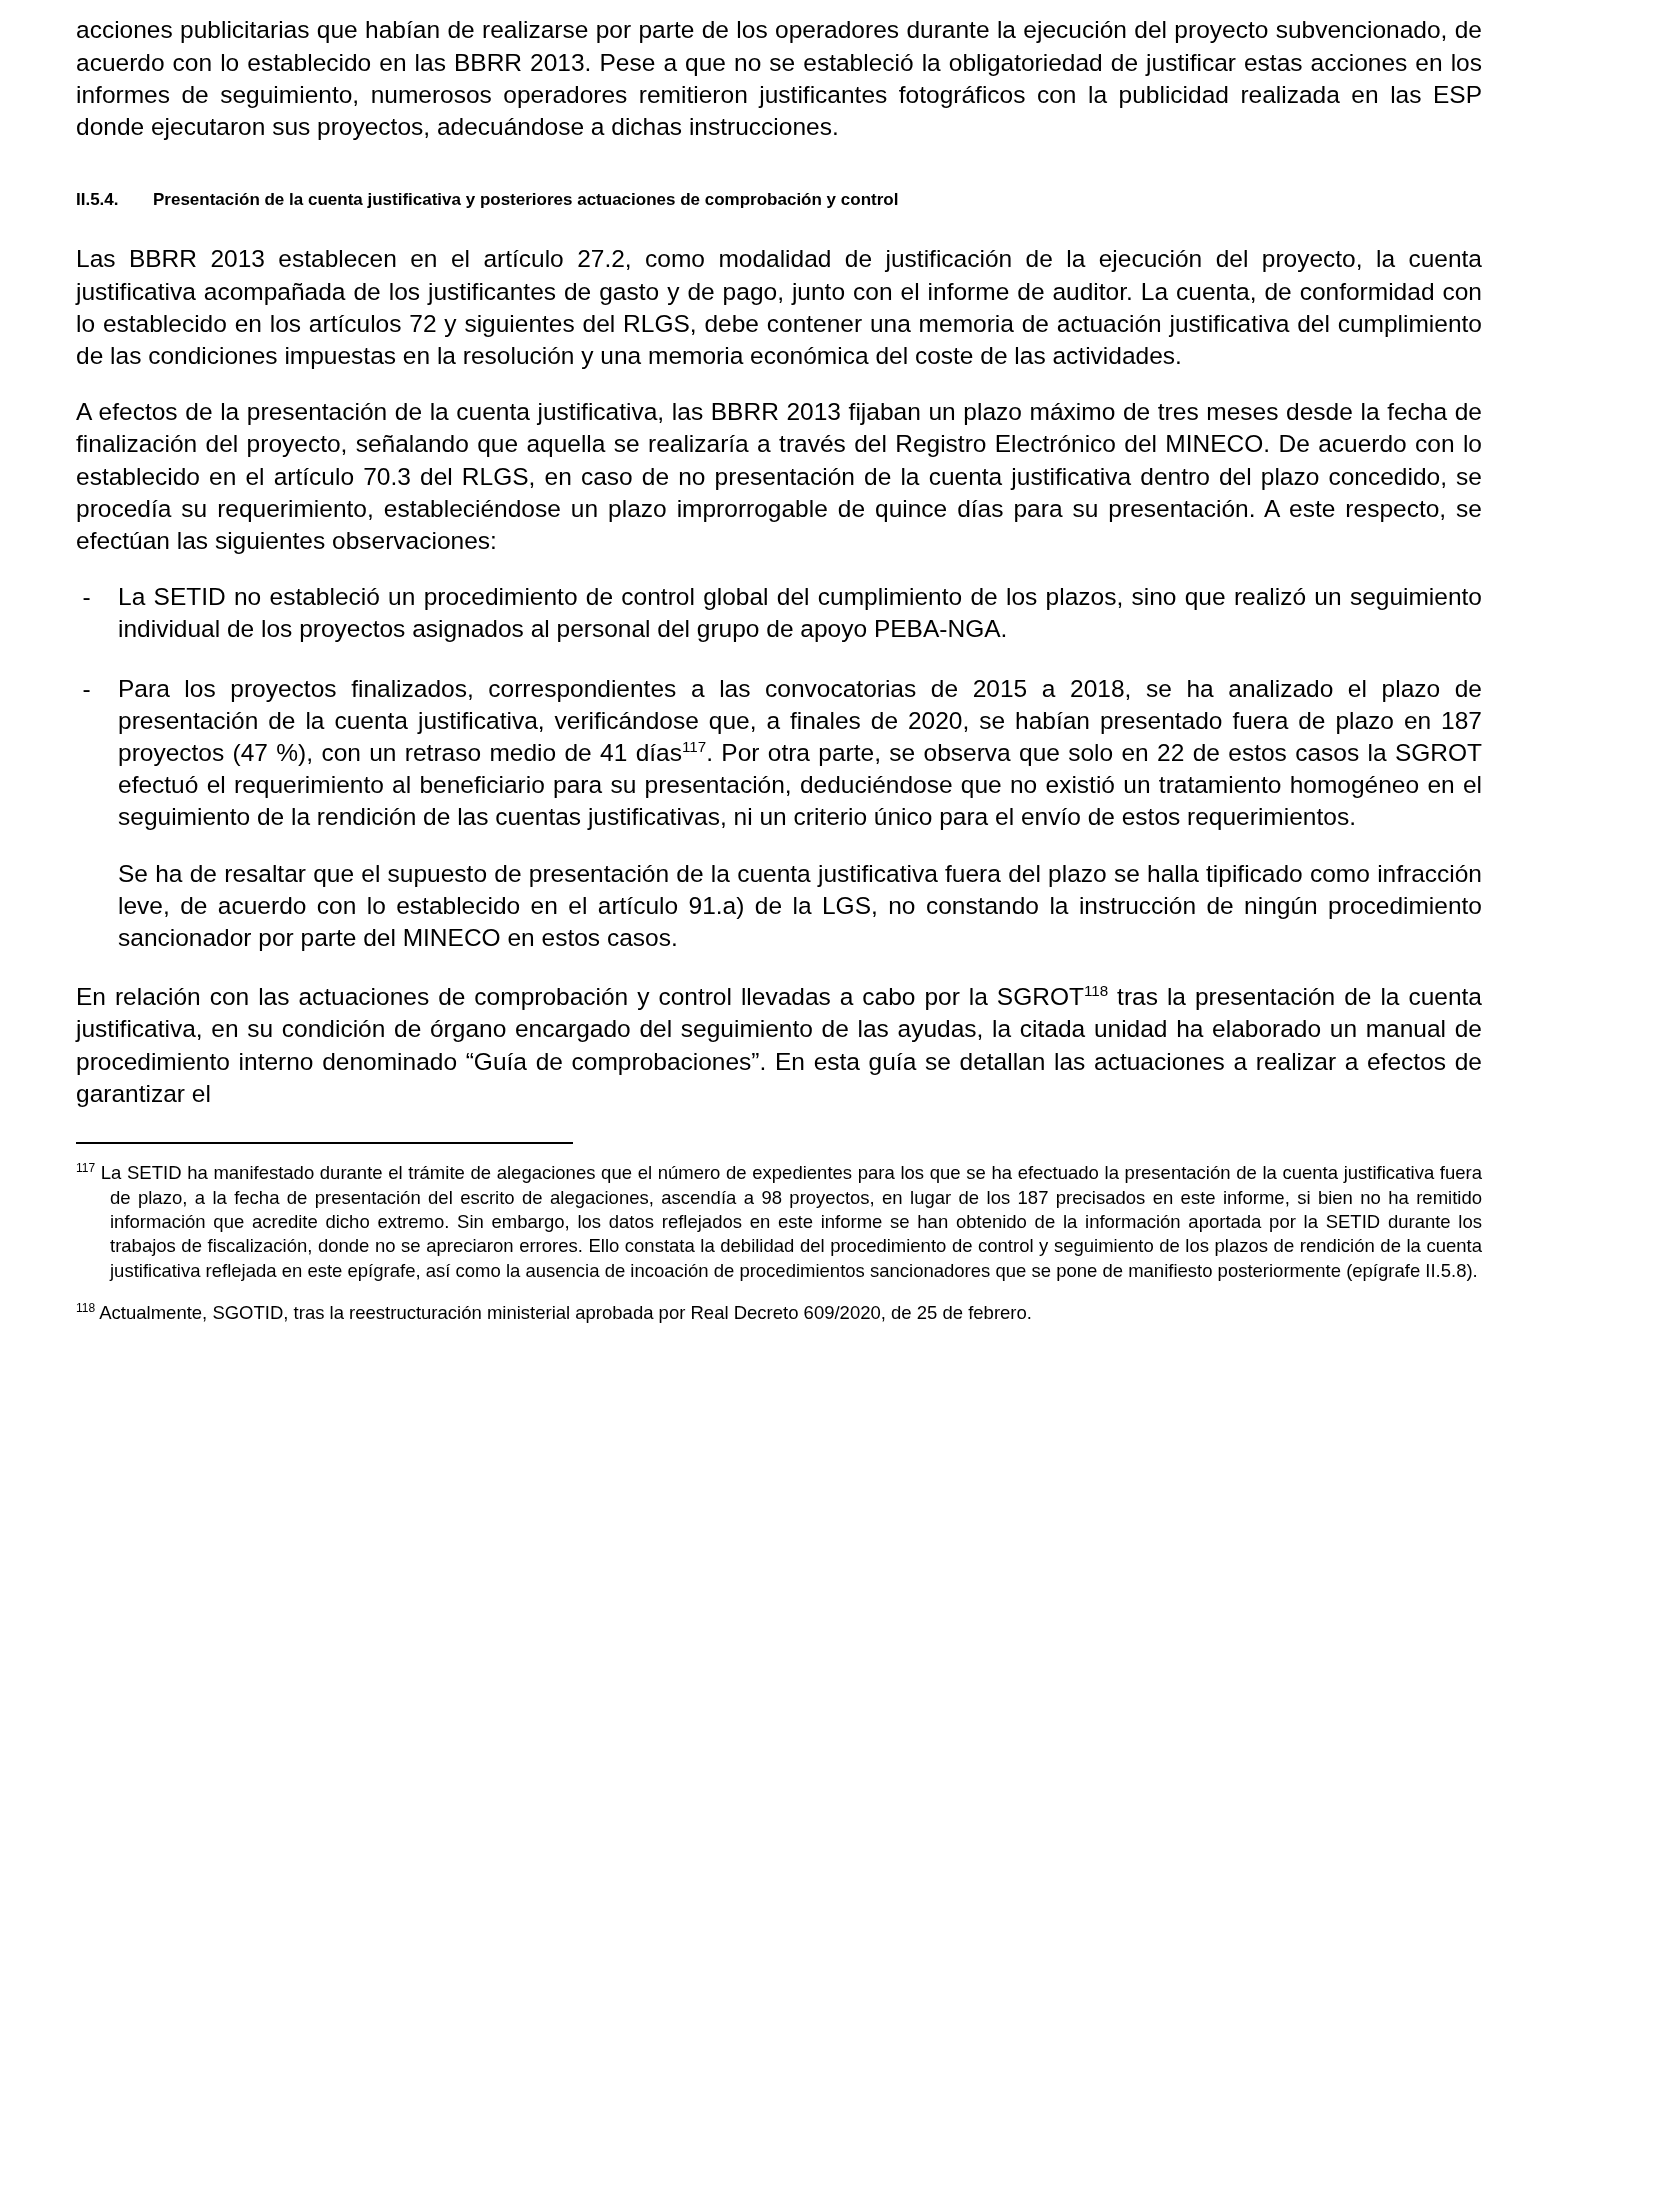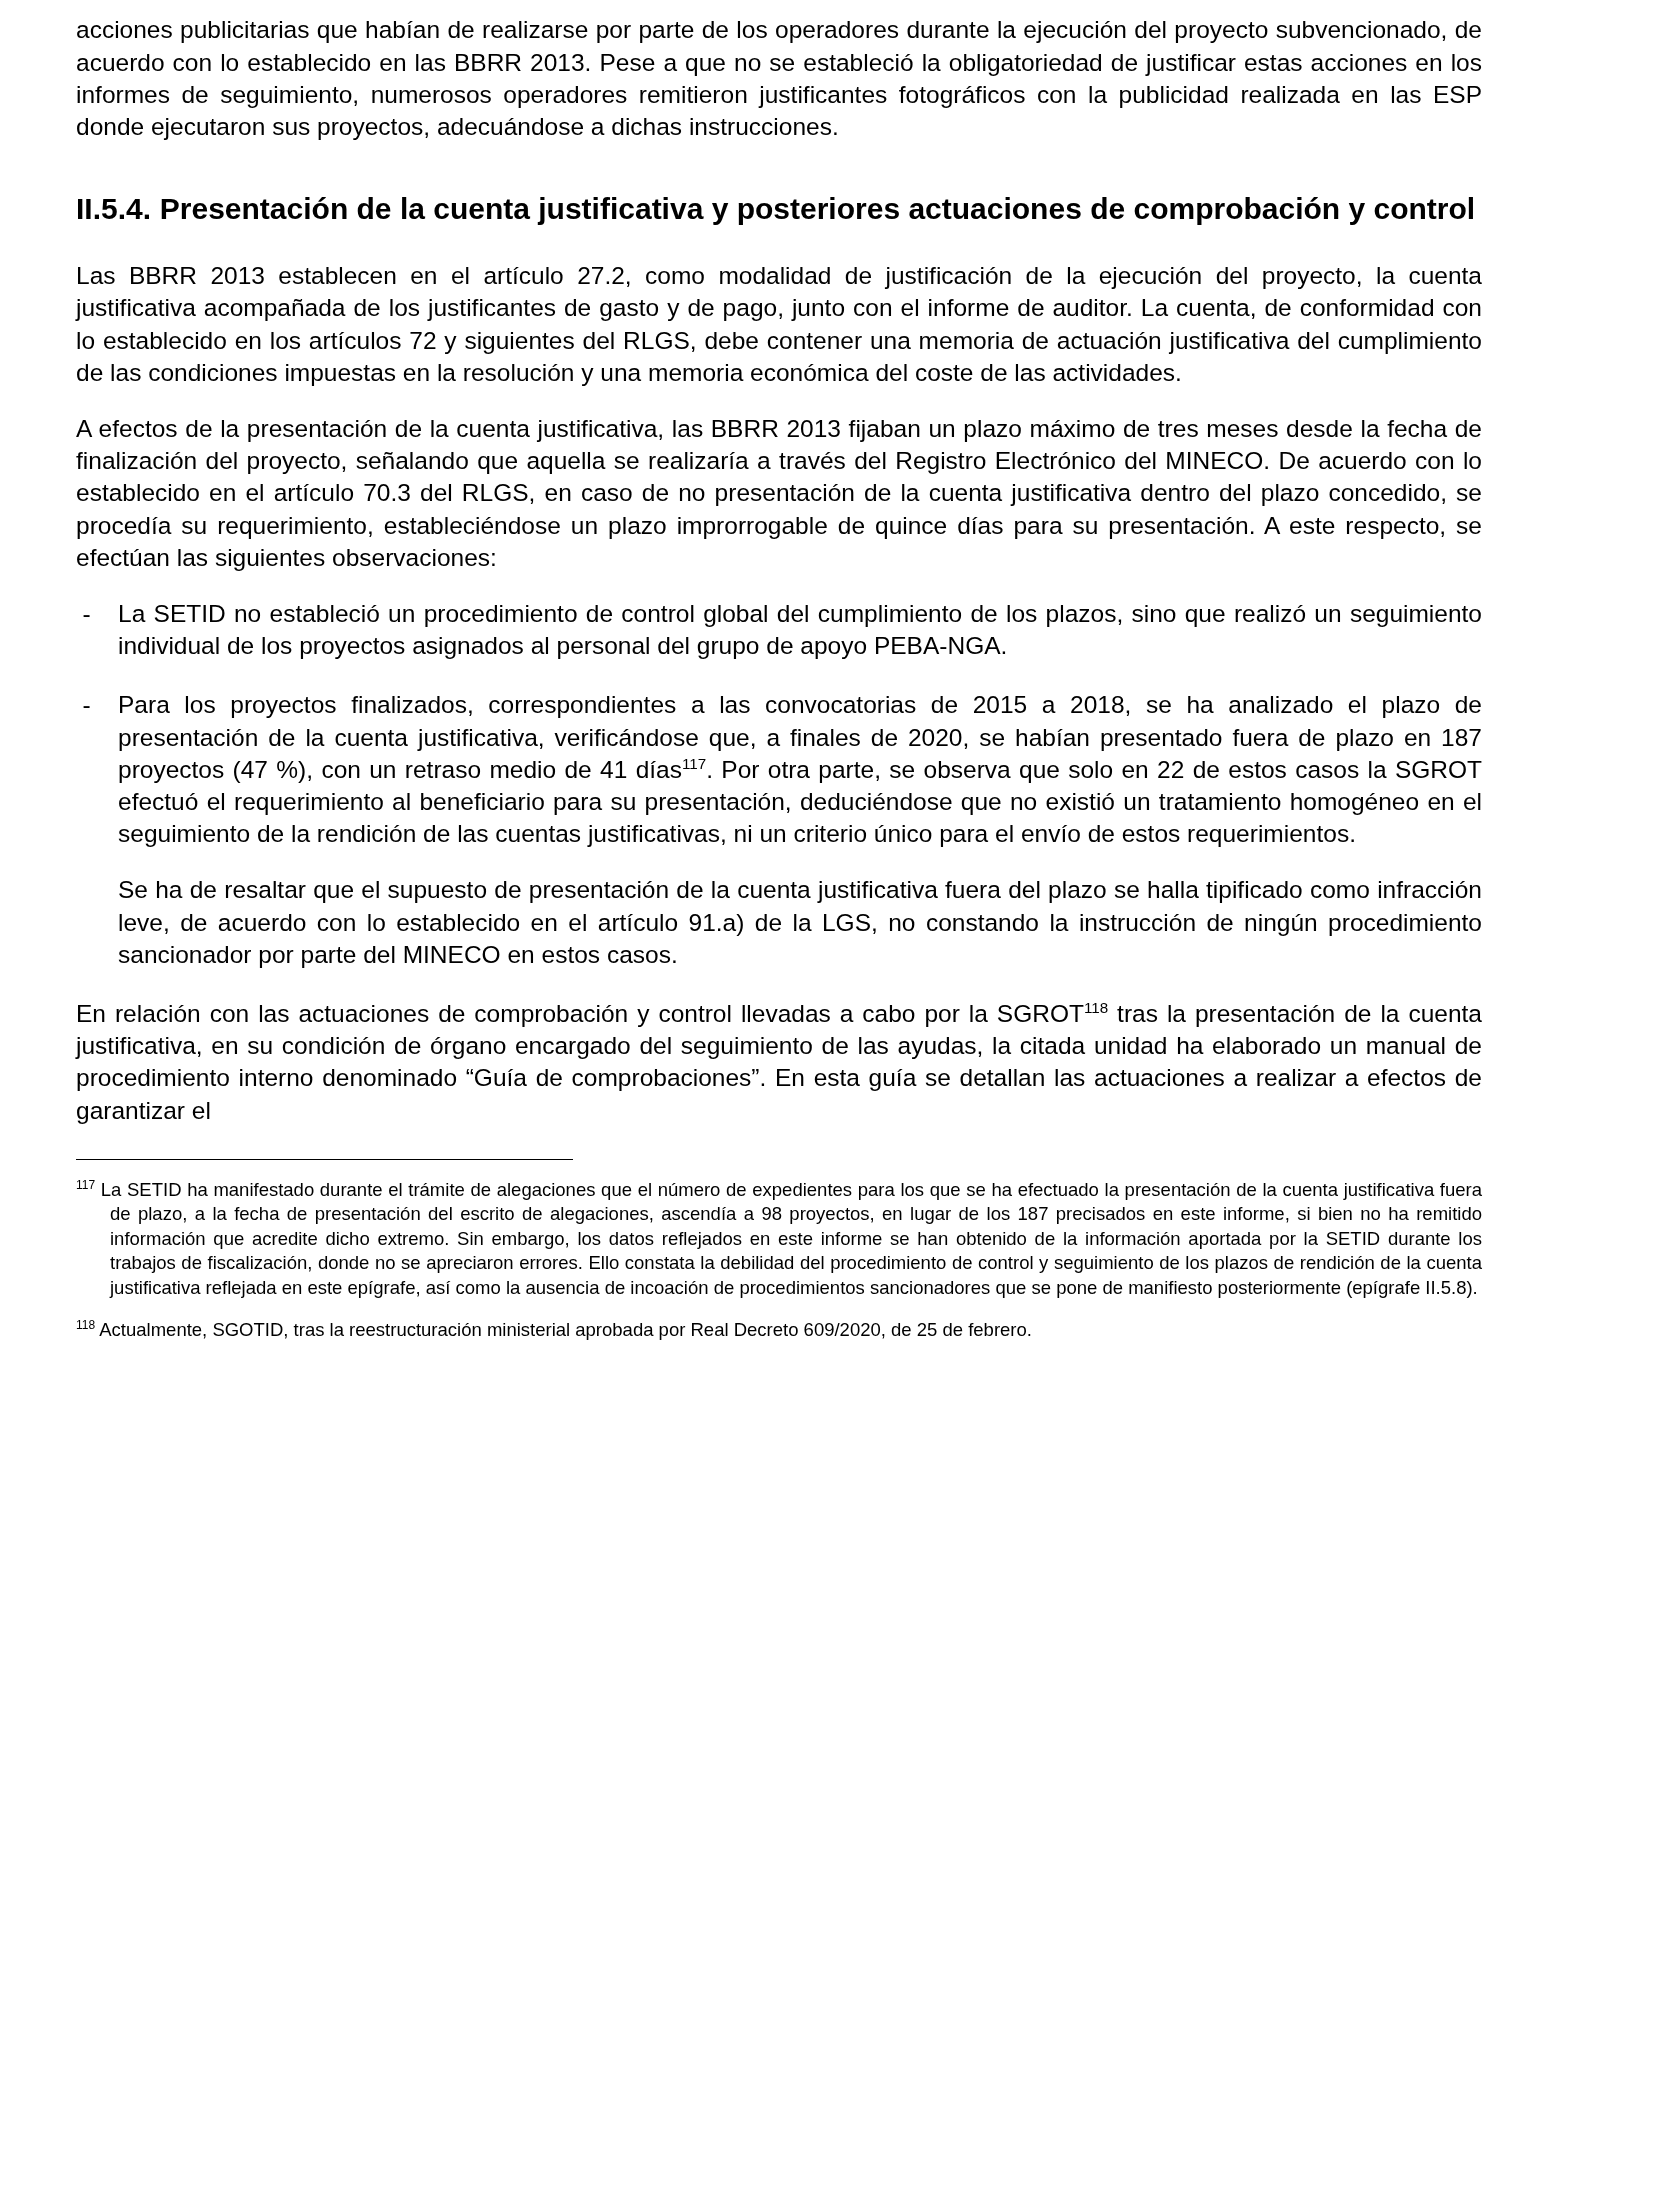--- a/index.html
+++ b/index.html
@@ -28,33 +28,32 @@
     text-align: justify;
     text-justify: inter-word;
     margin-bottom: 24px;
   }
   .body-par.tight {
     margin-bottom: 0;
   }
   .heading {
     display: flex;
     align-items: flex-start;
-    font-size: 30px;
+    font-size: 17px;
     font-weight: bold;
     line-height: 1.3;
     margin-top: 46px;
     margin-bottom: 32px;
   }
   .heading .num {
     width: 77px;
     flex: 0 0 77px;
   }
   .heading .htext {
     flex: 1 1 auto;
-    text-align: center;
   }
   .bullet-list {
     margin: 0;
     padding: 0;
   }
   .bullet-item {
     display: flex;
     align-items: flex-start;
     margin-bottom: 27px;
   }

